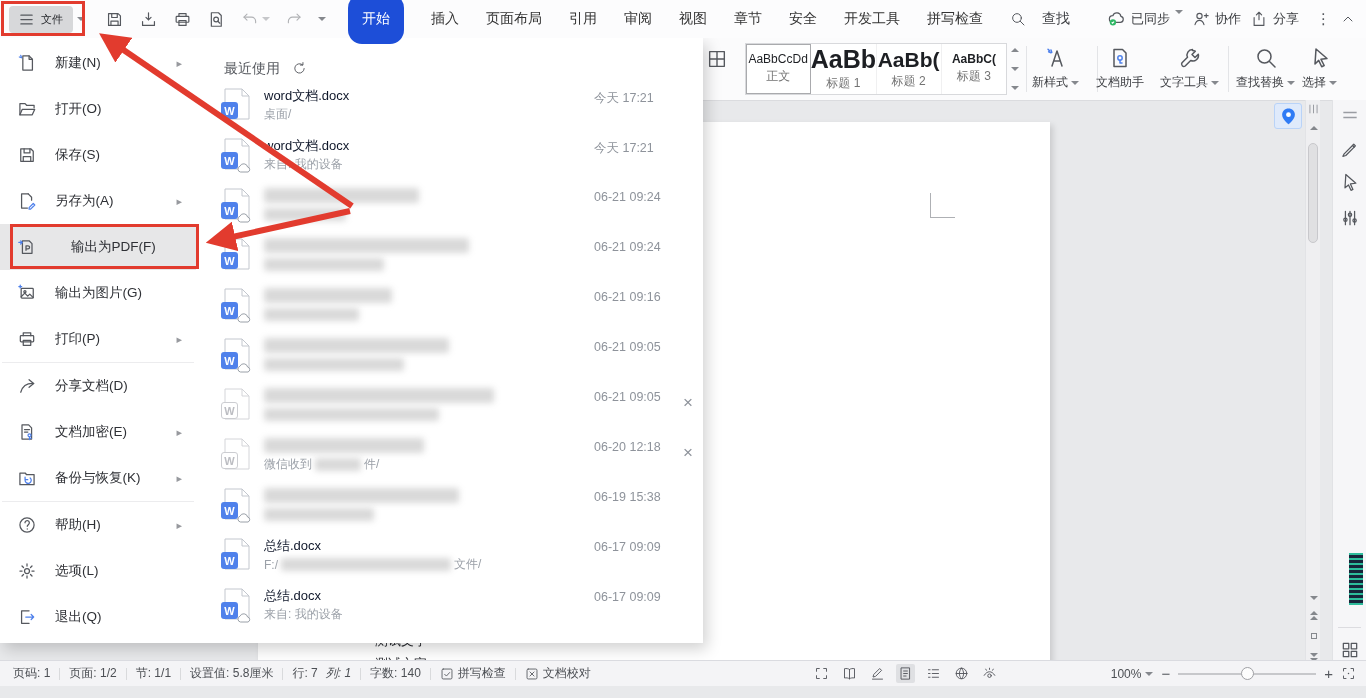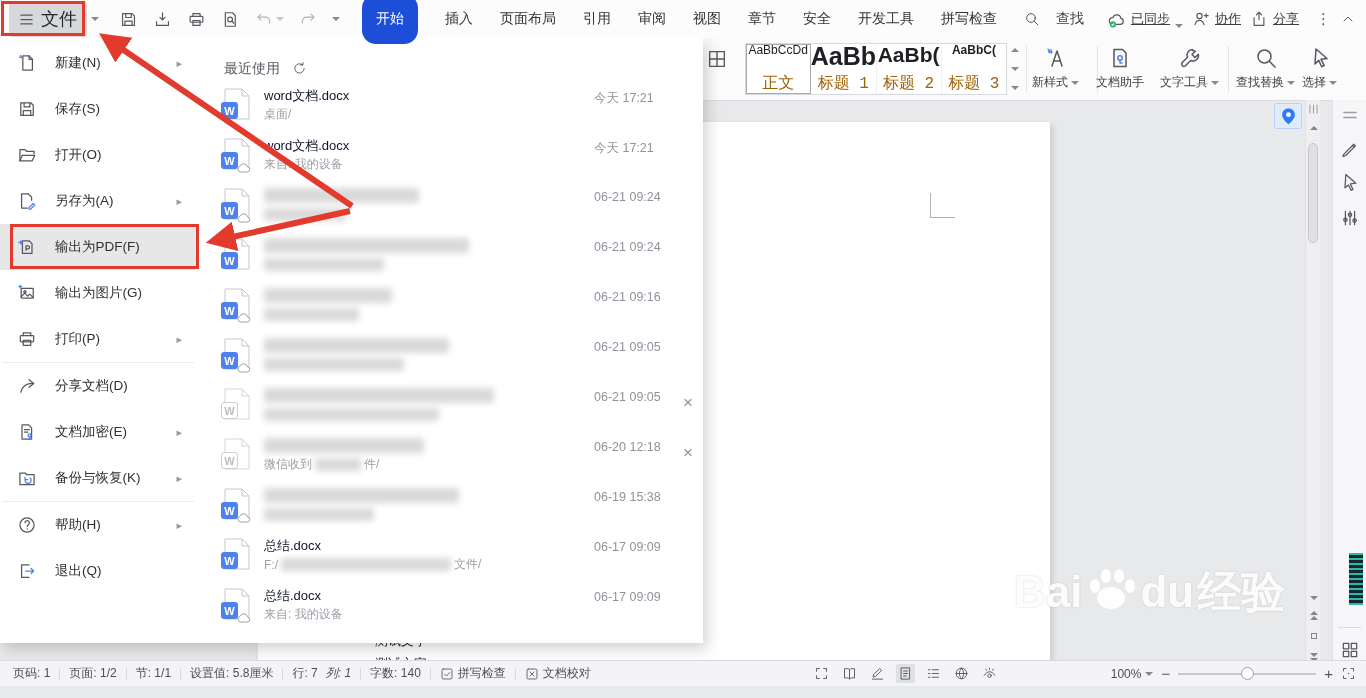--- a/index.html
+++ b/index.html
@@ -4,43 +4,43 @@
 <style>
   * { margin:0; padding:0; box-sizing:border-box; }
   html,body { width:1366px; height:698px; font-family:"Liberation Sans","DejaVu Sans",sans-serif; }
   #app { position:relative; width:1366px; height:698px; background:#e8e9eb; overflow:hidden; }
   svg.ic { stroke:#55585e; fill:none; stroke-width:1.5; stroke-linecap:round; stroke-linejoin:round; display:block; }
   .tri-down { width:0;height:0;border-left:4px solid transparent;border-right:4px solid transparent;border-top:4.5px solid #85888d; }
   .tri-up { width:0;height:0;border-left:4px solid transparent;border-right:4px solid transparent;border-bottom:4.5px solid #85888d; }
 
   
   .topbar { position:absolute; left:0; top:0; right:0; height:38px; background:#fcfcfd; display:flex; align-items:center; z-index:6; }
-  .file-btn { display:flex; align-items:center; gap:7px; background:#d7d8da; border-radius:4px; padding:6px 10px; margin-left:9px; font-size:18px; color:#26282c; cursor:pointer; }
+  .file-btn { display:flex; align-items:center; gap:7px; background:#d7d8da; border-radius:4px; padding:6px 10px; margin-left:9px; font-size:11px; color:#26282c; cursor:pointer; }
   .file-chev { margin-left:4px; }
   .qicons { display:flex; align-items:center; gap:15px; margin-left:20px; }
   .qicons .dis { opacity:.45; }
   .tabs { display:flex; align-items:center; gap:27px; margin-left:22px; font-size:14px; color:#333; white-space:nowrap; }
   .tab { cursor:pointer; }
   .tab.active { background:#1d4ed8; color:#fff; border-radius:14px; padding:16px 14px; }
   .tab-search { display:flex; align-items:center; gap:16px; color:#3c3e42; }
   .topbar-right { margin-left:auto; display:flex; align-items:center; gap:9px; margin-right:10px; font-size:13px; color:#3c3e42; white-space:nowrap; }
-  .tr-item { display:flex; align-items:flex-end; gap:5px; cursor:pointer;text-decoration:underline; }
+  .tr-item { display:flex; align-items:flex-start; gap:5px; cursor:pointer; }
   .vdots { font-size:15px; color:#55585e; letter-spacing:0; margin-left:8px; cursor:pointer; }
 
   
   .ribbon { position:absolute; left:0; top:38px; right:0; height:63px; background:#fbfbfc; border-bottom:1px solid #dbdcdf; z-index:1; }
   .rib-table { position:absolute; left:706px; top:10px; }
   .rib-sep { position:absolute; top:8px; width:1px; height:46px; background:#e3e4e7; }
   .gallery { position:absolute; left:745px; top:5px; width:262px; height:52px; background:#fff; border:1px solid #d8d9dc; display:flex; }
-  .gitem { flex:1; display:flex; flex-direction:column; align-items:center; justify-content:space-between; overflow:hidden; border-right:1px solid #f0f0f1; cursor:pointer; }
+  .gitem { flex:1; display:flex; flex-direction:column; align-items:center; justify-content:center; overflow:hidden; border-right:1px solid #f0f0f1; cursor:pointer; }
   .gitem:last-child { border-right:none; }
   .gitem.sel { outline:1.5px solid #a9aaad; outline-offset:-1.5px; }
   .gprev { white-space:nowrap; color:#1d1f23; line-height:1; }
   .gp0 { font-size:12px; } .gp1 { font-size:25px; font-weight:bold; } .gp2 { font-size:21px; font-weight:bold; } .gp3 { font-size:12px; font-weight:bold; }
-  .gname { font-size:16px; color:#a16207; margin-top:3px;font-family:Liberation Mono, monospace; }
+  .gname { font-size:12px; color:#737373; margin-top:3px; }
   .gscroll { position:absolute; left:1009px; top:6px; width:12px; height:50px; display:flex; flex-direction:column; align-items:center; justify-content:space-between; padding:4px 0; }
   .rtool { position:absolute; top:8px; display:flex; flex-direction:column; align-items:center; gap:4px; font-size:12px; color:#3c3e42; cursor:pointer; white-space:nowrap; }
   .rtool .lbl { display:flex; align-items:center; gap:3px; }
 
   
   .page { position:absolute; left:258px; top:122px; width:792px; height:550px; background:#fff; box-shadow:3px 3px 6px rgba(0,0,0,.13); z-index:0; }
   .corner-mark { position:absolute; left:930px; top:193px; width:25px; height:25px; border-left:1px solid #aeb0b4; border-bottom:1px solid #aeb0b4; z-index:1; }
   .doc-line { position:absolute; left:375px; font-size:13px; color:#2c2e33; z-index:1; }
   .dl1 { top:632px; } .dl2 { top:655px; }
 
@@ -69,21 +69,21 @@
   .wm-r1 { display:flex; align-items:flex-end; gap:3px; font-size:44px; line-height:1; }
   .wm-r2 { font-size:27px; margin-top:6px; margin-left:22px; letter-spacing:.5px; color:rgba(255,255,255,.88); }
 
   
   .menu-panel { position:absolute; left:0; top:38px; width:703px; height:605px; background:#fff; z-index:5; display:flex; box-shadow:4px 6px 14px rgba(0,0,0,.18);justify-content:flex-end; }
   .menu-left { width:196px; padding-top:2px; }
   .mi { height:46px; display:flex; align-items:center; cursor:pointer; position:relative; }
   .mi-ic { margin-left:17px; width:20px; }
   .mi-label { margin-left:18px; font-size:13.5px; color:#2f3136; }
   .mi-arrow { position:absolute; right:14px; color:#97999e; font-size:11px; }
-  .mi.hl { background:#e7e7e8; }
+  .mi.hl { background:#e7e7e8;gap:16px; }
   .mdiv { height:1px; background:#ececee; margin:0 2px; }
 
   .recent { flex:1; position:relative; padding-left:28px; }
   .rec-head { display:flex; align-items:center; gap:12px; padding-top:17px; height:44px; }
   .rec-title { font-size:14px; color:#55585e; }
   .file-row { position:relative; height:50px; cursor:pointer; }
   .doc-icon { position:absolute; left:0; top:6px; width:26px; height:32px; }
   .doc-badge { position:absolute; left:-3px; bottom:1px; width:17px; height:17px; border-radius:3px; background:#4f81eb; color:#fff; font-size:11px; font-weight:bold; display:flex; align-items:center; justify-content:center; }
   .doc-icon.gray .doc-badge { background:#fff; border:1px solid #cccdd1; color:#bcbdc2; }
   .doc-cloud { position:absolute; right:-2px; bottom:-3px; }
@@ -119,32 +119,20 @@
 <body>
 
 <div id="app">
 
   <div class="page"></div>
   <div class="corner-mark"></div>
   <div class="doc-line dl1">测试文字</div>
   <div class="doc-line dl2">测试文字</div>
 
   <div class="wm">
-    <div class="wm-r1">
-      <span>Bai</span>
-      <svg width="52" height="48" viewBox="0 0 52 48">
-        <ellipse cx="26" cy="32" rx="14" ry="11" fill="rgba(255,255,255,.93)"></ellipse>
-        <ellipse cx="10" cy="20" rx="5" ry="7" fill="rgba(255,255,255,.93)"></ellipse>
-        <ellipse cx="21" cy="10" rx="5" ry="7" fill="rgba(255,255,255,.93)"></ellipse>
-        <ellipse cx="34" cy="10" rx="5" ry="7" fill="rgba(255,255,255,.93)"></ellipse>
-        <ellipse cx="45" cy="20" rx="5" ry="7" fill="rgba(255,255,255,.93)"></ellipse>
-      </svg>
-      <span>du</span>
-      <span>经验</span>
-    </div>
   </div>
 
   <div class="pin-btn">
     <svg width="15" height="17" viewBox="0 0 24 28">
       <path d="M12 1C6 1 1.5 5.5 1.5 11.3 1.5 19 12 27 12 27s10.5-8 10.5-15.7C22.5 5.5 18 1 12 1z" fill="#2f7bf5"></path>
       <circle cx="12" cy="11" r="4" fill="#fff"></circle>
     </svg>
   </div>
 
   <div class="vscroll">
@@ -395,35 +383,35 @@
               <path d="M14.5 3.5v4h4"></path>
               <path d="M4.5 2.8l.9 2.6M2.8 4.8l2.6.9" stroke="#4f81eb"></path>
             </svg>
           </span>
         <span class="mi-label">新建(N)</span>
         <span class="mi-arrow">▸</span>
       </div>
       <div class="mi">
         <span class="mi-ic">
             <svg class="ic" width="20" height="20" viewBox="0 0 24 24">
+              <path d="M3.5 19V5.5h6.2l1.8 2h9v3"></path>
+              <path d="M3.5 19l2.7-6.5h15L18.3 19z"></path>
+            </svg>
+          </span>
+        <span class="mi-label">打开(O)</span>
+      </div>
+      <div class="mi">
+        <span class="mi-ic">
+            <svg class="ic" width="20" height="20" viewBox="0 0 24 24">
               <path d="M4.5 4.5h12l3 3v12h-15z"></path>
               <path d="M8.5 4.5v5h7v-5"></path>
               <path d="M7.5 19.5v-5.5h9v5.5"></path>
             </svg>
           </span>
         <span class="mi-label">保存(S)</span>
-      </div>
-      <div class="mi">
-        <span class="mi-ic">
-            <svg class="ic" width="20" height="20" viewBox="0 0 24 24">
-              <path d="M3.5 19V5.5h6.2l1.8 2h9v3"></path>
-              <path d="M3.5 19l2.7-6.5h15L18.3 19z"></path>
-            </svg>
-          </span>
-        <span class="mi-label">打开(O)</span>
       </div>
       <div class="mi">
         <span class="mi-ic">
             <svg class="ic" width="20" height="20" viewBox="0 0 24 24">
               <path d="M13.5 3.5H5.5v17h7"></path>
               <path d="M13.5 3.5l4 4V11"></path>
               <path d="M14.5 20l5-5 1.8 1.8-5 5h-1.8z" stroke="#4f81eb"></path>
             </svg>
           </span>
         <span class="mi-label">另存为(A)</span>
@@ -501,20 +489,29 @@
       <div class="mi">
         <span class="mi-ic">
             <svg class="ic" width="20" height="20" viewBox="0 0 24 24">
               <circle cx="12" cy="12" r="8.5"></circle>
               <path d="M9.6 9.3a2.6 2.6 0 114.4 1.9c-.9.8-1.7 1.2-1.7 2.4"></path>
               <path d="M12.3 16.6v.3"></path>
             </svg>
           </span>
         <span class="mi-label">帮助(H)</span>
         <span class="mi-arrow">▸</span>
+      </div>
+      <div class="mi">
+        <span class="mi-ic">
+            <svg class="ic" width="20" height="20" viewBox="0 0 24 24">
+              <circle cx="12" cy="12" r="3"></circle>
+              <path d="M12 3.5v2.6M12 17.9v2.6M3.5 12h2.6M17.9 12h2.6M6 6l1.8 1.8M16.2 16.2L18 18M18 6l-1.8 1.8M7.8 16.2L6 18"></path>
+            </svg>
+          </span>
+        <span class="mi-label">选项(L)</span>
       </div>
       <div class="mi">
         <span class="mi-ic">
             <svg class="ic" width="20" height="20" viewBox="0 0 24 24">
               <path d="M14.5 4.5h-9v15h9"></path>
               <path d="M10.5 12H20M17 9l3 3-3 3" stroke="#4f81eb"></path>
             </svg>
           </span>
         <span class="mi-label">退出(Q)</span>
       </div>

